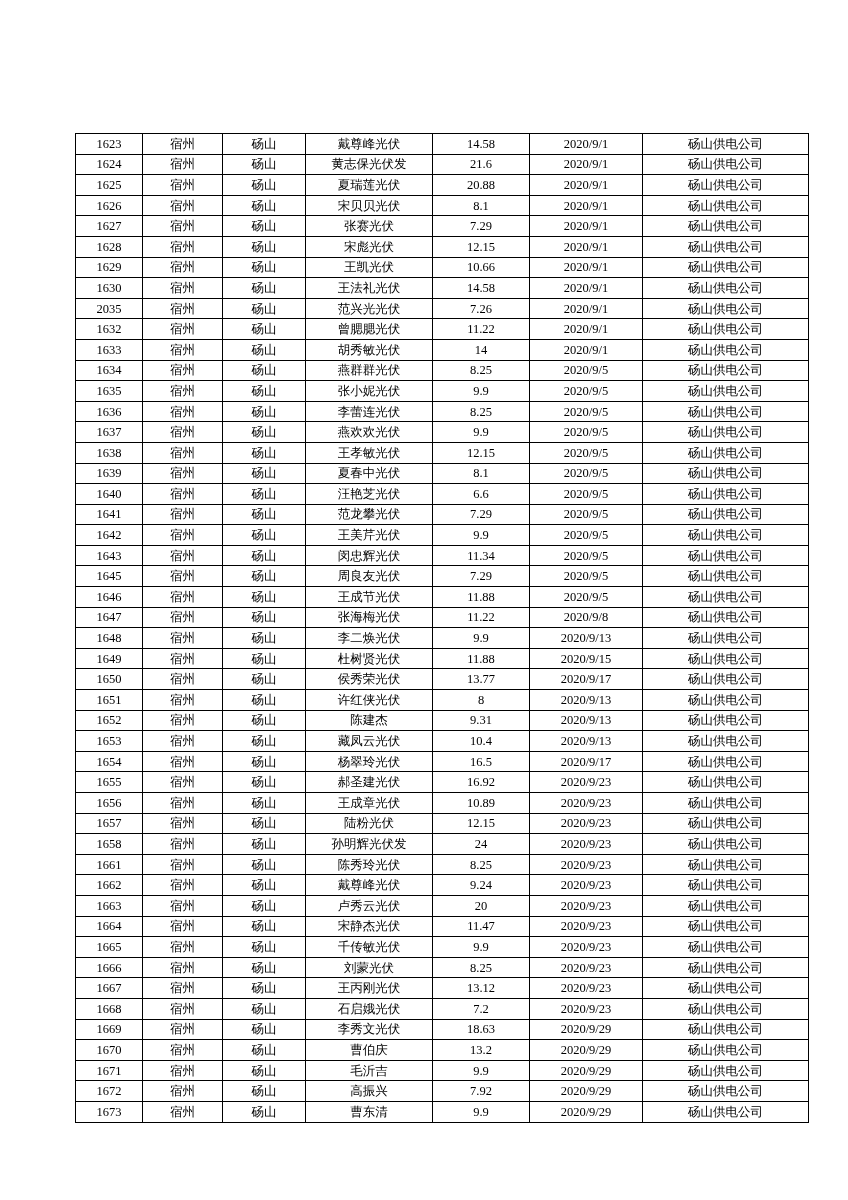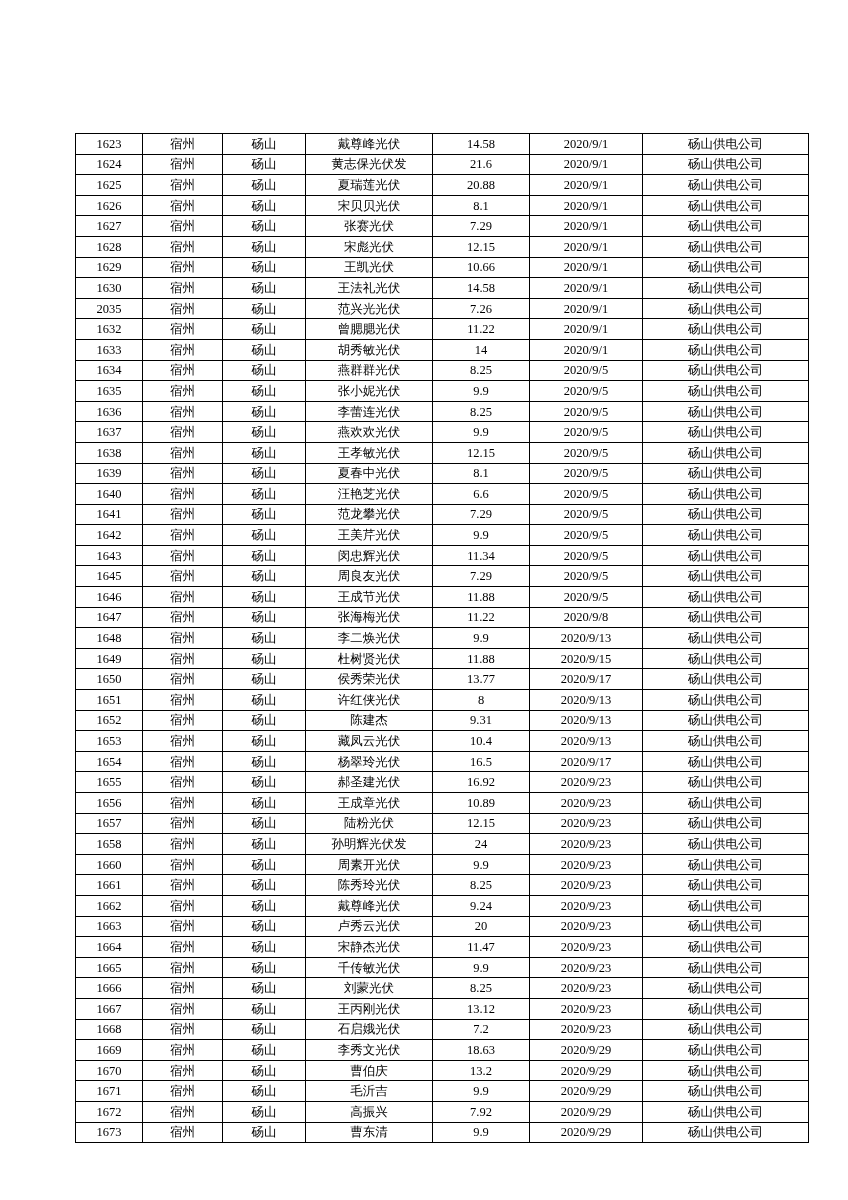--- a/index.html
+++ b/index.html
@@ -363,29 +363,20 @@
         <tr>
           <td class="col-idx">1658</td>
           <td class="col-city">宿州</td>
           <td class="col-dist">砀山</td>
           <td class="col-name">孙明辉光伏发</td>
           <td class="col-cap">24</td>
           <td class="col-date">2020/9/23</td>
           <td class="col-comp">砀山供电公司</td>
         </tr>
         <tr>
-          <td class="col-idx">1660</td>
-          <td class="col-city">宿州</td>
-          <td class="col-dist">砀山</td>
-          <td class="col-name">周素开光伏</td>
-          <td class="col-cap">9.9</td>
-          <td class="col-date">2020/9/23</td>
-          <td class="col-comp">砀山供电公司</td>
-        </tr>
-        <tr>
           <td class="col-idx">1661</td>
           <td class="col-city">宿州</td>
           <td class="col-dist">砀山</td>
           <td class="col-name">陈秀玲光伏</td>
           <td class="col-cap">8.25</td>
           <td class="col-date">2020/9/23</td>
           <td class="col-comp">砀山供电公司</td>
         </tr>
         <tr>
           <td class="col-idx">1662</td>

